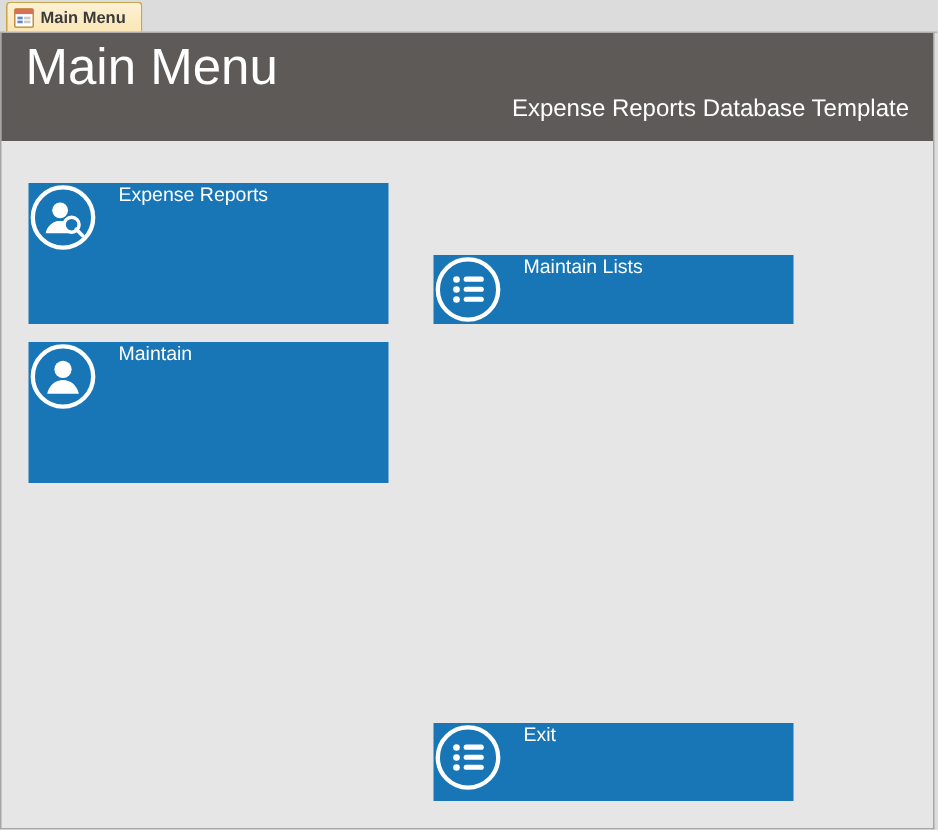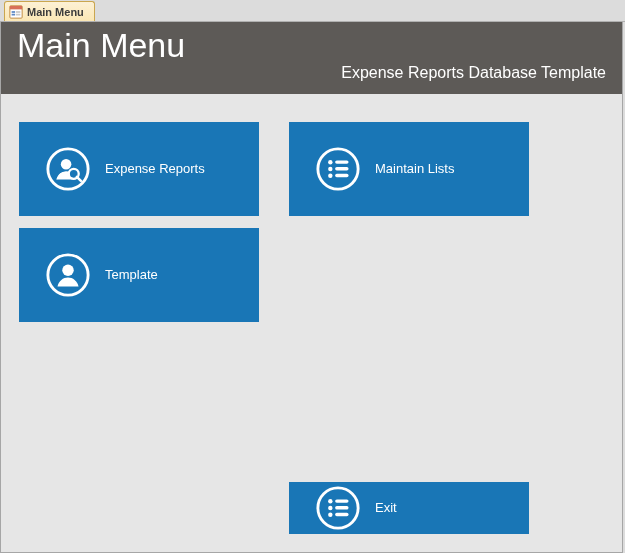--- a/index.html
+++ b/index.html
@@ -68,31 +68,30 @@
     padding: 28px 18px 0 18px;
     position: relative;
   }
   .tile-grid {
     display: grid;
     grid-template-columns: 240px 30px 240px;
     grid-auto-rows: 94px;
     row-gap: 12px;
   }
   .col1 { grid-column: 1; }
-  .col2 { grid-column: 3; }
+  .col2 { grid-column: 3; margin-top: 48px; }
   .row1 { grid-row: 1; }
   .row2 { grid-row: 2; }
 
   .tile {
     background: #1976b6;
     color: #ffffff;
     display: flex;
-    align-items: center;
+    align-items: flex-start;
     gap: 14px;
-    padding-left: 26px;
     cursor: pointer;
     font-family: "Segoe UI", Arial, sans-serif;
     font-size: 13px;
   }
   .tile .icon-wrap {
     width: 46px; height: 46px;
     flex-shrink: 0;
     display: flex; align-items: center; justify-content: center;
   }
   .tile .icon-wrap svg { width: 46px; height: 46px; }
@@ -162,21 +161,21 @@
       </div>
 
       <div class="tile col1 row2">
         <span class="icon-wrap">
           <svg viewBox="0 0 48 48">
             <circle cx="24" cy="24" r="21" fill="none" stroke="#fff" stroke-width="3"></circle>
             <circle cx="24" cy="19" r="6" fill="#fff"></circle>
             <path d="M13 36c1.3-6 6-9.5 11-9.5s9.7 3.5 11 9.5z" fill="#fff"></path>
           </svg>
         </span>
-        <span class="label">Template</span>
+        <span class="label">Maintain</span>
       </div>
 
 
       <div class="tile col2 exit-row tile-exit-offset">
         <span class="icon-wrap">
           <svg viewBox="0 0 48 48">
             <circle cx="24" cy="24" r="21" fill="none" stroke="#fff" stroke-width="3"></circle>
             <circle cx="16" cy="17" r="2.3" fill="#fff"></circle>
             <rect x="21" y="15" width="14" height="3.6" rx="1.8" fill="#fff"></rect>
             <circle cx="16" cy="24" r="2.3" fill="#fff"></circle>

